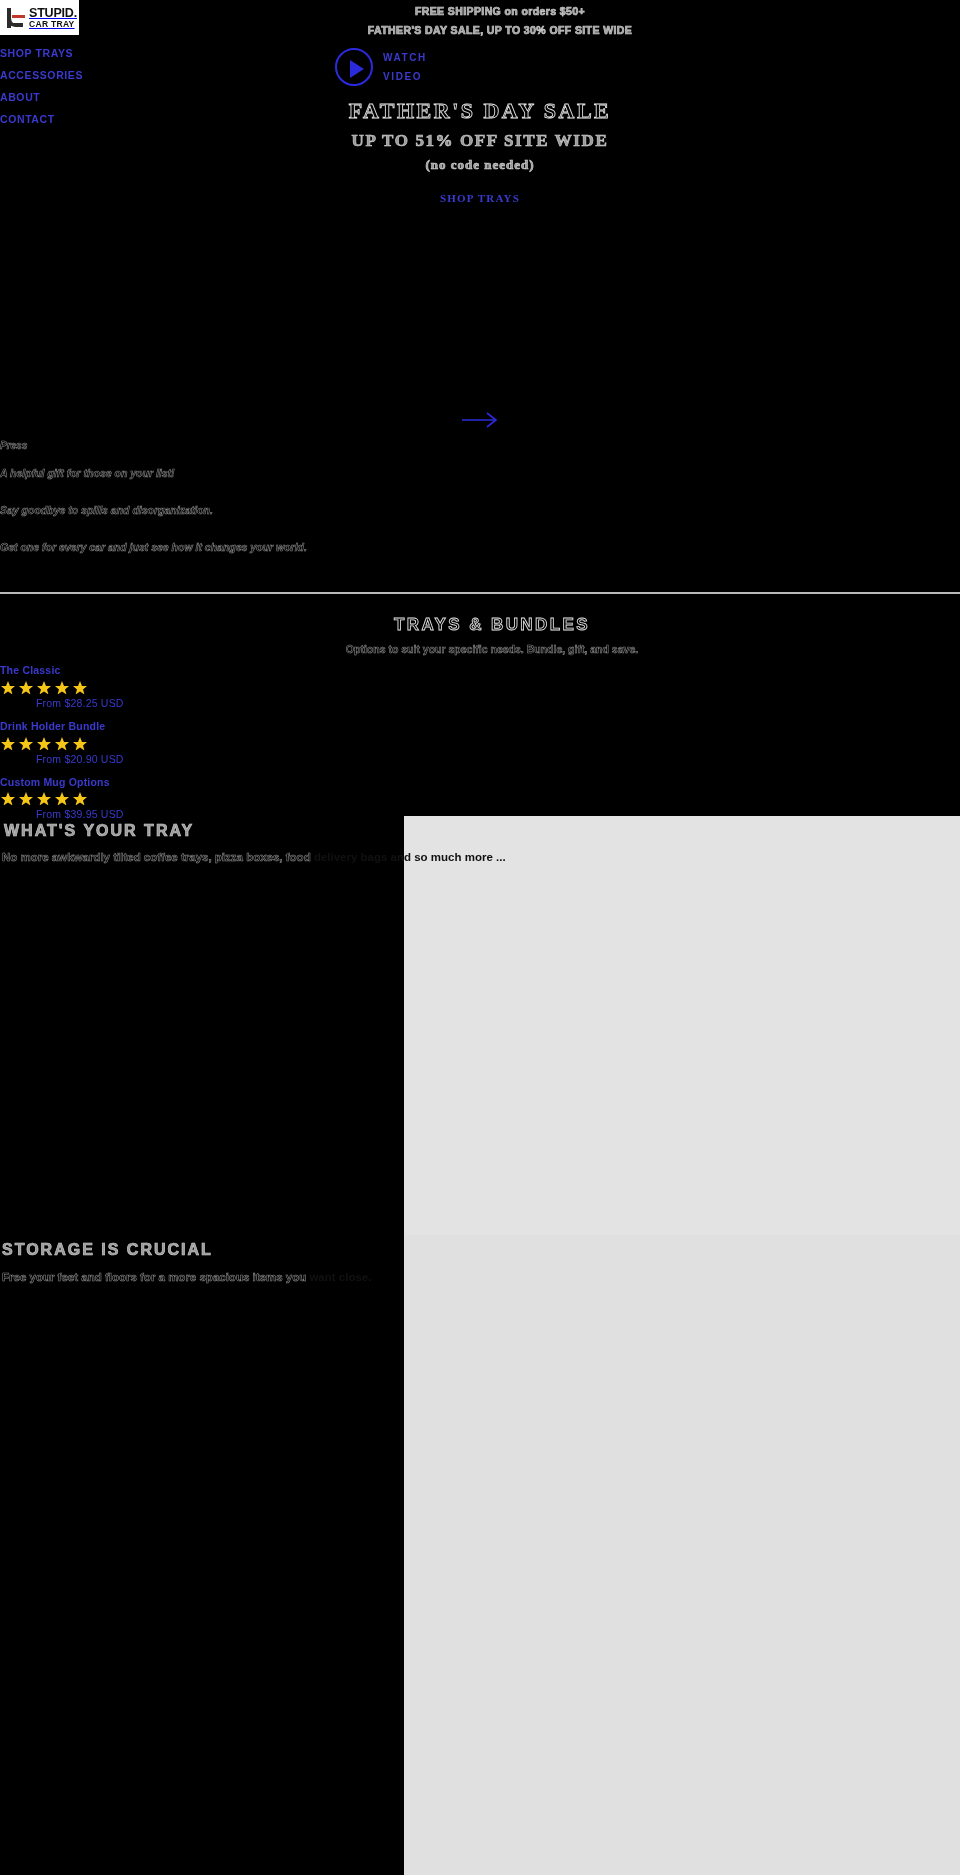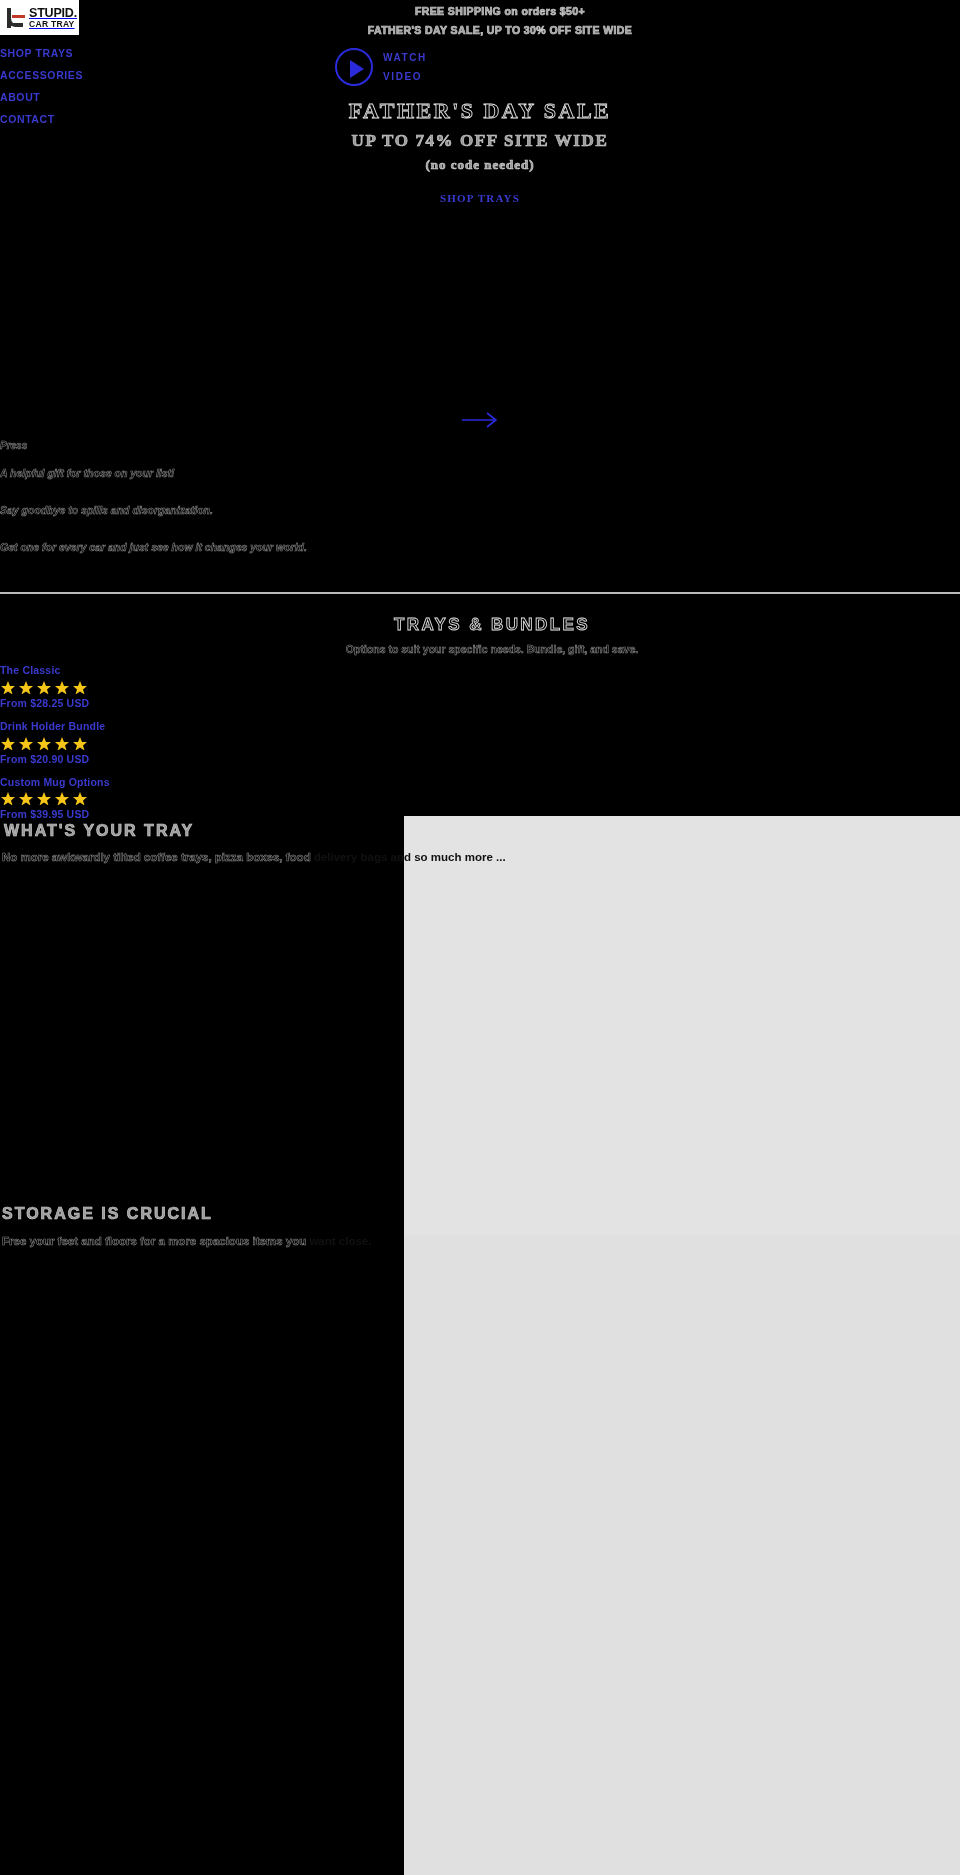--- a/index.html
+++ b/index.html
@@ -110,41 +110,41 @@
 
   
   .products { position: absolute; left: 0; top: 662px; width: 300px; }
   .product { margin-bottom: 7px; }
   .product .pname {
     color: #3a3ad0; font-size: 10.5px; font-weight: 700; line-height: 16px; letter-spacing: 0.2px;
   }
   .stars { line-height: 14px; margin: 1px 0 1px -1px; letter-spacing: 1px; }
   .stars svg { vertical-align: middle; }
   .product .pprice {
-    color: #3a3ad0; font-size: 10.5px; font-weight: 700; line-height: 16px; letter-spacing: 0.2px;
+    color: #3a3ad0; font-size: 10.5px; font-weight: 400; line-height: 16px; letter-spacing: 0.2px; padding-left: 36px;
   }
 
   
   .wyt { position: absolute; left: 0; top: 818px; width: 960px; }
   .wyt h2 { font-size: 16px; letter-spacing: 2px; line-height: 26px; font-weight: 700; padding-left: 4px; }
   .wyt p { font-size: 11.5px; line-height: 26px; font-weight: 600; padding-left: 2px; }
   .wyt p .loaded { color: #111111; font-weight: 700; -webkit-text-stroke: 0; }
 
   
   .img-panel-1 {
     position: absolute; left: 404px; top: 816px; width: 556px; height: 419px;
     background: #e3e3e3;
   }
   .img-panel-2 {
     position: absolute; left: 404px; top: 1235px; width: 556px; height: 640px;
     background: #e0e0e0;
   }
 
   
-  .storage { position: absolute; left: 0; top: 1201px; width: 960px; }
+  .storage { position: absolute; left: 0; top: 1237px; width: 960px; }
   .storage h2 { font-size: 16px; letter-spacing: 2px; line-height: 26px; font-weight: 700; padding-left: 2px; }
   .storage p { font-size: 11.5px; line-height: 28px; font-weight: 600; padding-left: 2px; }
   .storage p .loaded { color: #111111; font-weight: 700; -webkit-text-stroke: 0; }
 </style>
 </head>
 <body>
 
 <div class="page">
 
   <div class="announce">
@@ -176,21 +176,21 @@
   <div class="watch">
     <span class="play-circle"></span>
     <span>
       <span class="watch-label" style="display:block">WATCH</span>
       <span class="watch-label" style="display:block">VIDEO</span>
     </span>
   </div>
 
   <div class="hero">
     <h1 class="ghost-strong">FATHER'S DAY SALE</h1>
-    <h2 class="ghost">UP TO 74% OFF SITE WIDE</h2>
+    <h2 class="ghost">UP TO 51% OFF SITE WIDE</h2>
     <div class="sub ghost">(no code needed)</div>
     <a class="cta" href="#">SHOP TRAYS</a>
   </div>
 
   <div class="midblock">
     <div class="arrow-wrap">
       <svg class="arrow-svg" width="38" height="18" viewBox="0 0 38 18">
         <line x1="1" y1="9" x2="34" y2="9" stroke="#2b2bdd" stroke-width="1.6"></line>
         <polyline points="26,2 35,9 26,16" fill="none" stroke="#2b2bdd" stroke-width="1.6"></polyline>
       </svg>

